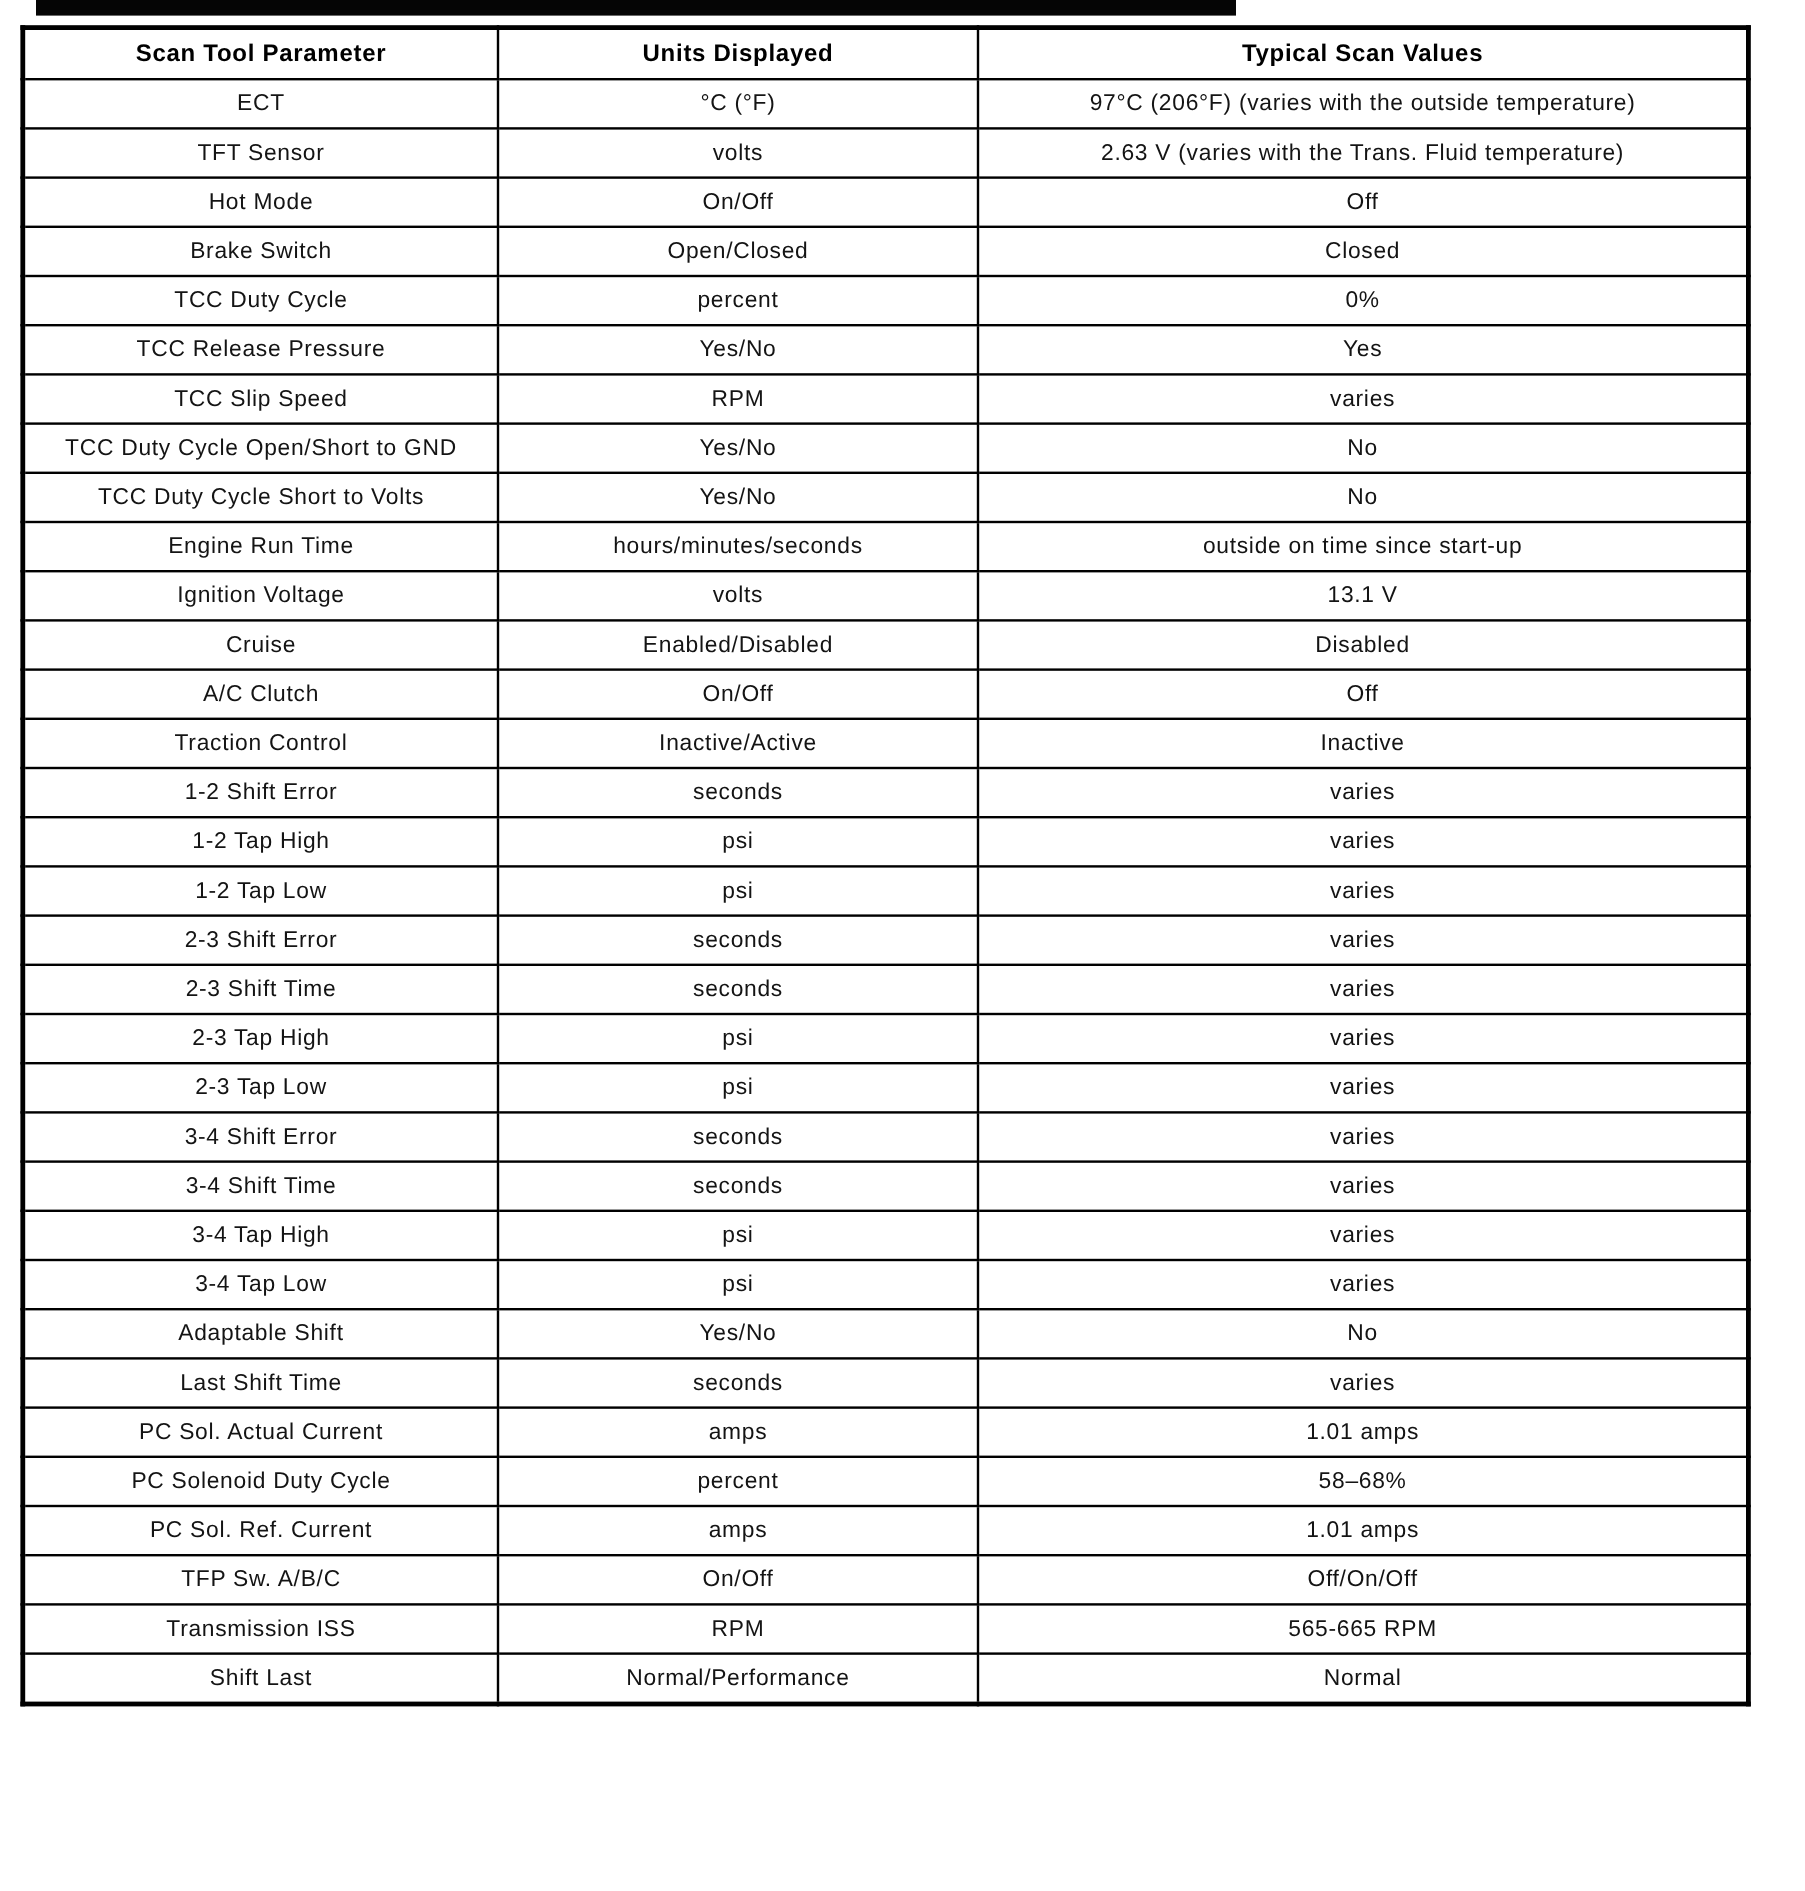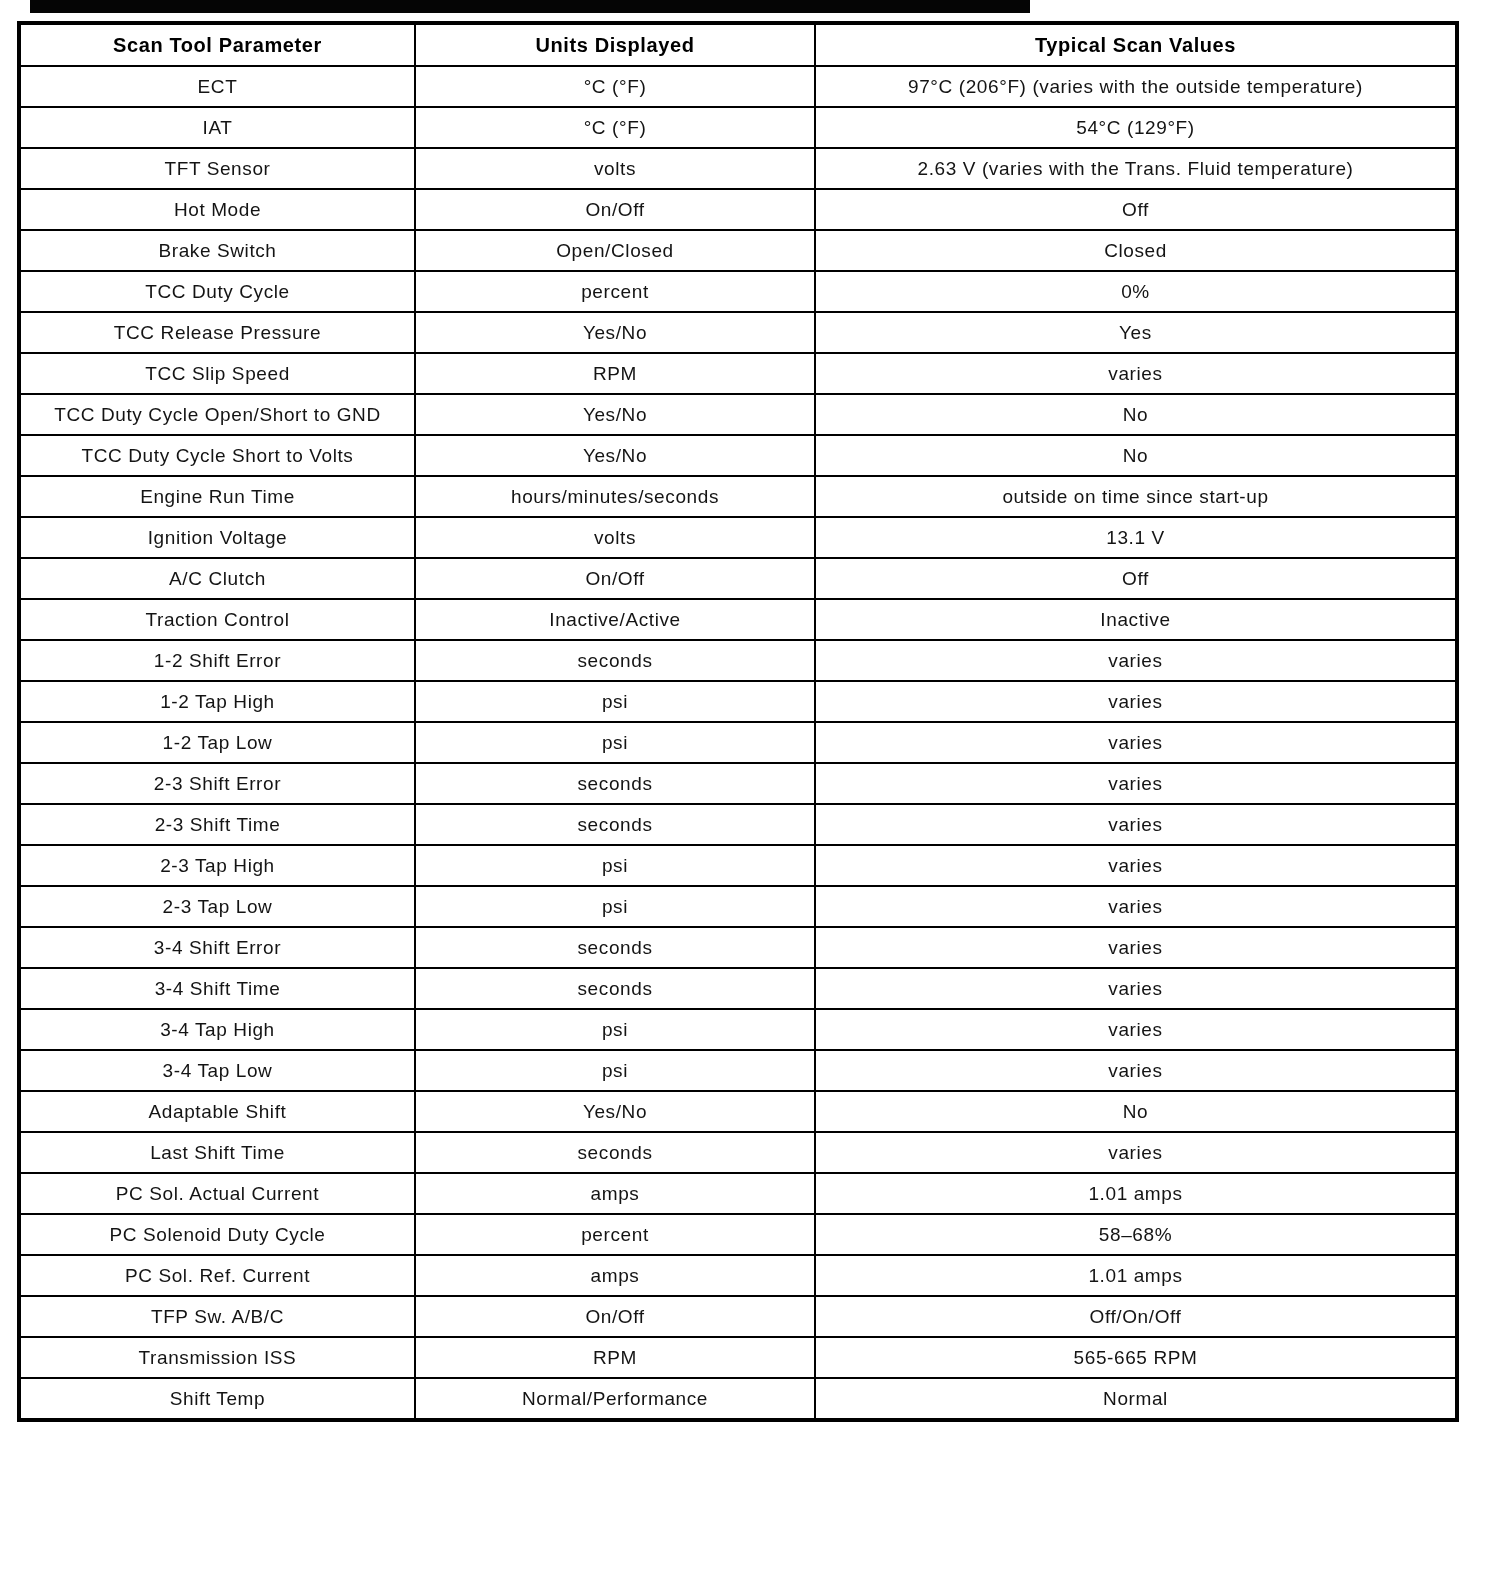--- a/index.html
+++ b/index.html
@@ -78,25 +78,20 @@
         <th>Typical Scan Values</th>
       </tr>
     </thead>
     <tbody>
         <tr>
           <td>ECT</td>
           <td>°C (°F)</td>
           <td>97°C (206°F) (varies with the outside temperature)</td>
         </tr>
         <tr>
-          <td>IAT</td>
-          <td>°C (°F)</td>
-          <td>54°C (129°F)</td>
-        </tr>
-        <tr>
           <td>TFT Sensor</td>
           <td>volts</td>
           <td>2.63 V (varies with the Trans. Fluid temperature)</td>
         </tr>
         <tr>
           <td>Hot Mode</td>
           <td>On/Off</td>
           <td>Off</td>
         </tr>
         <tr>
@@ -133,20 +128,25 @@
           <td>Engine Run Time</td>
           <td>hours/minutes/seconds</td>
           <td>outside on time since start-up</td>
         </tr>
         <tr>
           <td>Ignition Voltage</td>
           <td>volts</td>
           <td>13.1 V</td>
         </tr>
         <tr>
+          <td>Cruise</td>
+          <td>Enabled/Disabled</td>
+          <td>Disabled</td>
+        </tr>
+        <tr>
           <td>A/C Clutch</td>
           <td>On/Off</td>
           <td>Off</td>
         </tr>
         <tr>
           <td>Traction Control</td>
           <td>Inactive/Active</td>
           <td>Inactive</td>
         </tr>
         <tr>
@@ -233,20 +233,20 @@
           <td>TFP Sw. A/B/C</td>
           <td>On/Off</td>
           <td>Off/On/Off</td>
         </tr>
         <tr>
           <td>Transmission ISS</td>
           <td>RPM</td>
           <td>565-665 RPM</td>
         </tr>
         <tr>
-          <td>Shift Temp</td>
+          <td>Shift Last</td>
           <td>Normal/Performance</td>
           <td>Normal</td>
         </tr>
       </tbody>
   </table>
 
 </div>
 
 </body></html>

